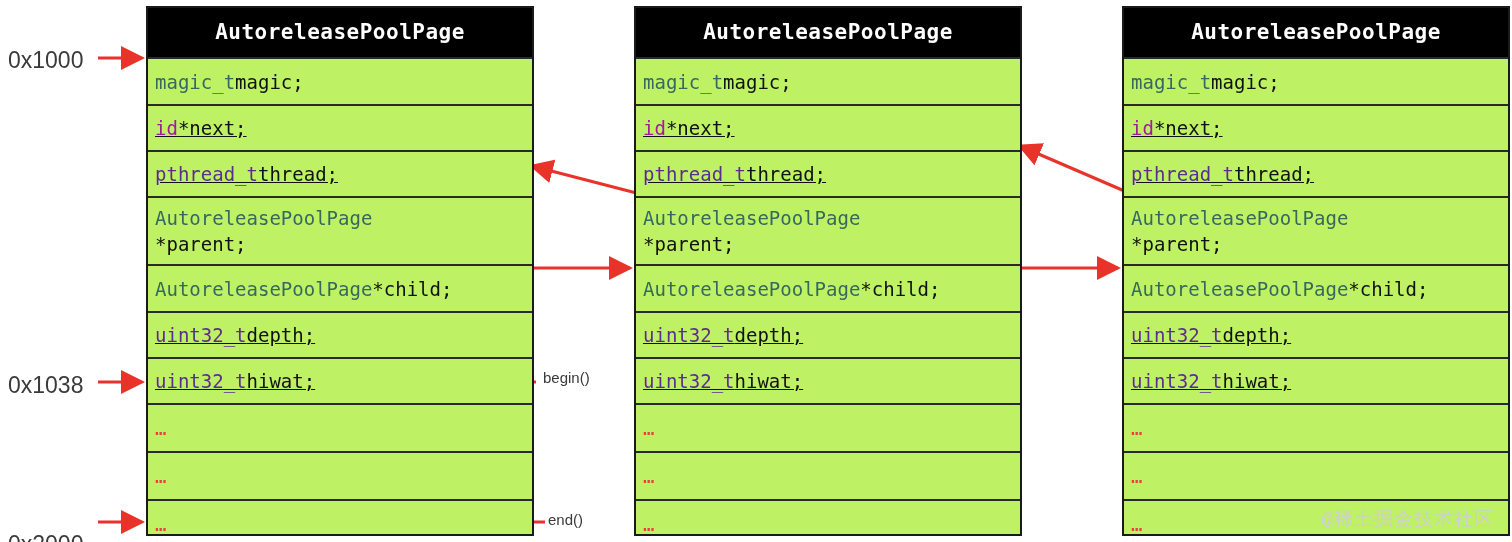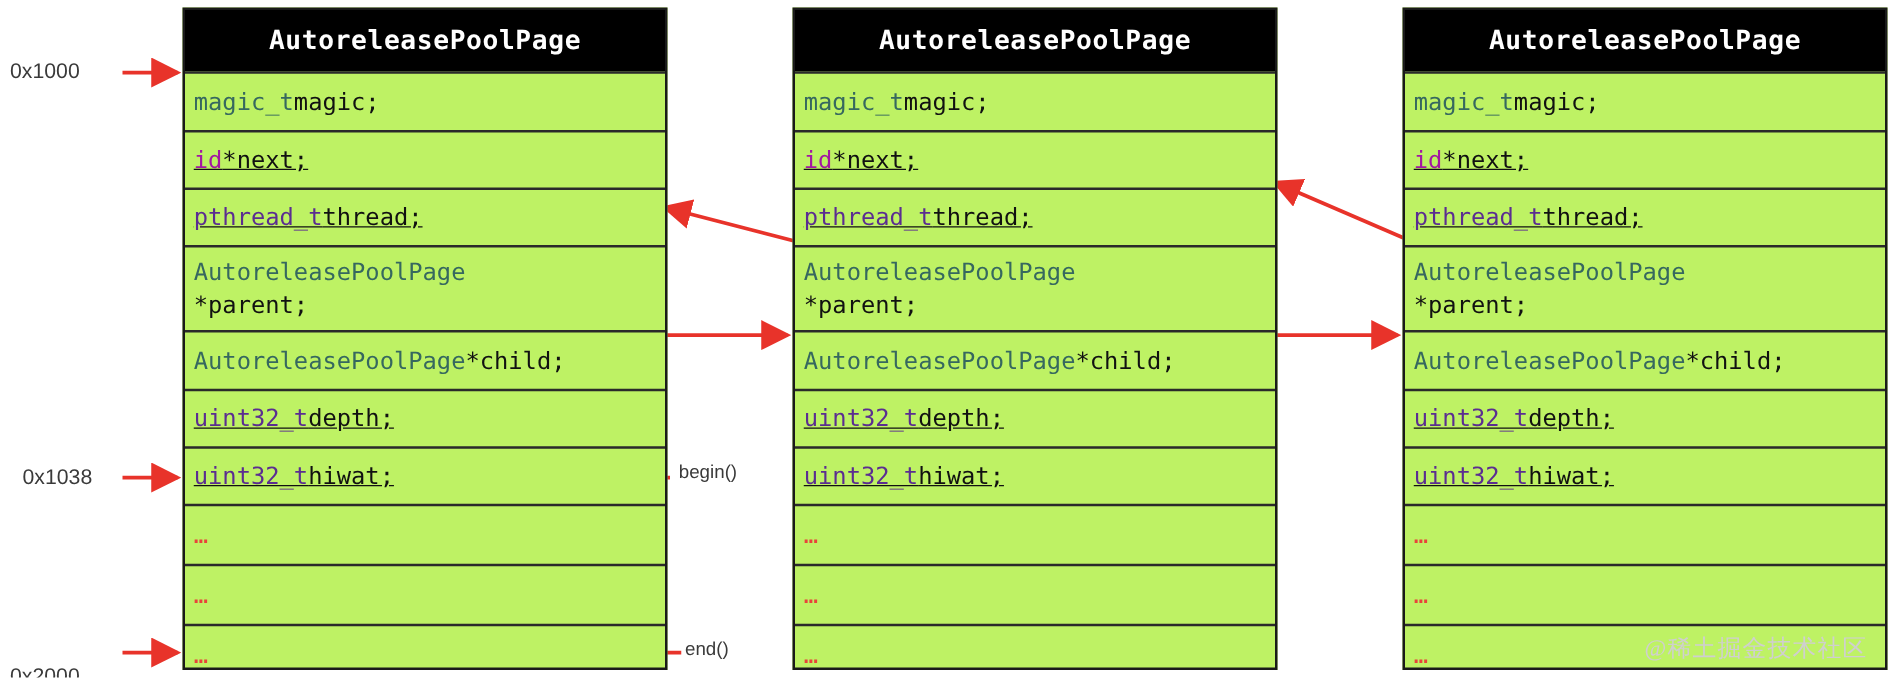--- a/index.html
+++ b/index.html
@@ -16,27 +16,27 @@
     position: relative;
     width: 1512px;
     height: 542px;
     background: #ffffff;
   }
 
   
   .addr-label {
     position: absolute;
     font-family: "Liberation Sans", sans-serif;
-    font-size: 17px;
+    font-size: 23px;
     color: #3a3a3a;
     letter-spacing: 0px;
     white-space: nowrap;
   }
   .addr-1000 { left: 8px;  top: 47px; }
-  .addr-1038 { left: 8px;  top: 372px; margin-left: 10px; }
+  .addr-1038 { left: 8px;  top: 372px; }
   .addr-2000 { left: 8px;  top: 531px; }
 
   
   .arrow-svg {
     position: absolute;
     overflow: visible;
     pointer-events: none;
   }
 
   
@@ -113,21 +113,21 @@
     white-space: nowrap;
   }
   .callout-begin { left: 543px; top: 369px; }
   .callout-end   { left: 548px; top: 511px; }
 
   
   .watermark {
     position: absolute;
     right: 18px;
     top: 506px;
-    font-family: Liberation Serif, serif;
+    font-family: Liberation Mono, monospace;
     font-size: 19px;
     color: #cfcfcf;
     white-space: nowrap;
     letter-spacing: 1px;
   }
 </style>
 </head>
 <body>
 
 <div id="root">

